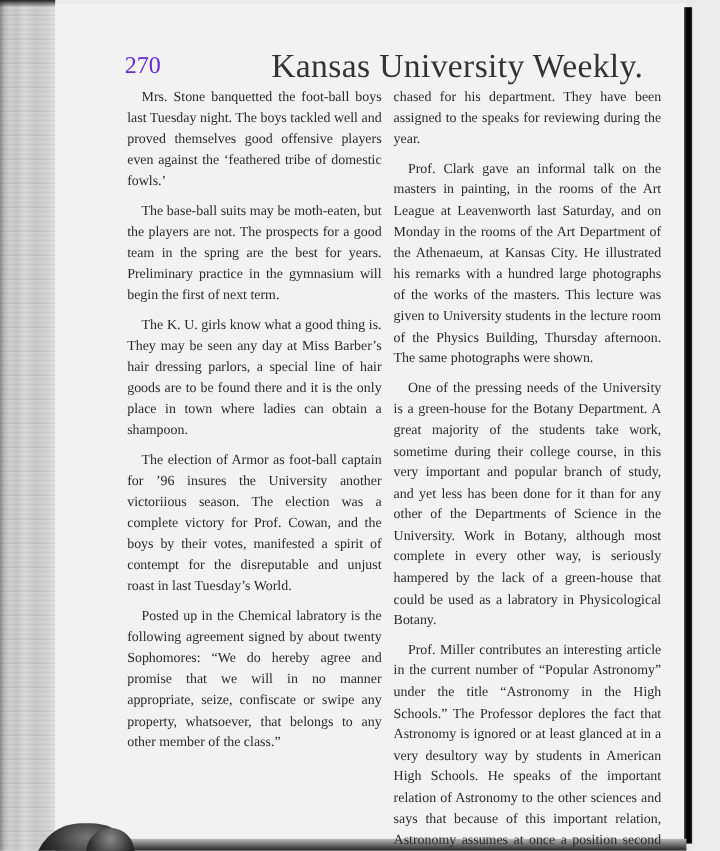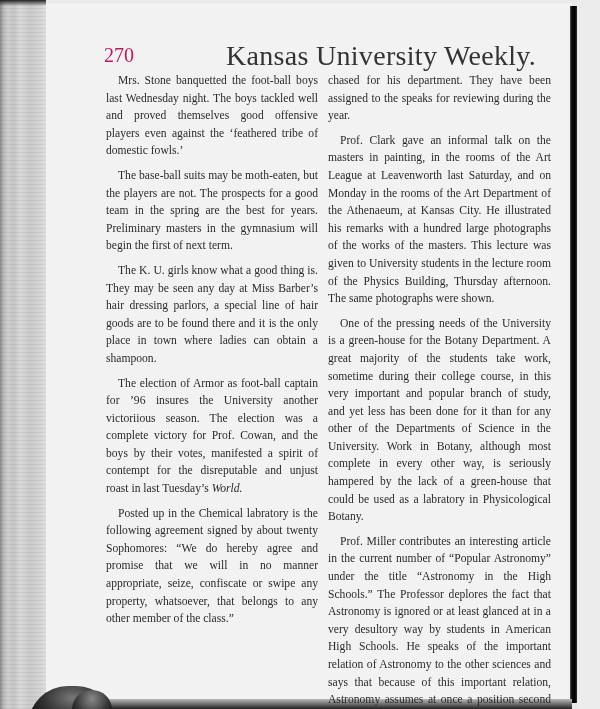--- a/index.html
+++ b/index.html
@@ -44,55 +44,55 @@
   }
   .thumb2 {
     position: absolute; left: 72px; top: 690px; width: 40px; height: 30px;
     border-radius: 24px 24px 0 0;
     background: radial-gradient(ellipse at 50% 30%, #888 0%, #3a3a3a 55%, #111 90%);
   }
   .header {
     position: absolute; left: 104px; top: 40px; width: 460px; height: 28px;
   }
   .page-number {
-    position: absolute; left: 0; top: 4px; font-size: 20px; color: #be185d;
+    position: absolute; left: 0; top: 4px; font-size: 20px; color: #6d28d9;
   }
   .running-title {
     position: absolute; left: 122px; top: 0; font-size: 28px; color: #333; letter-spacing: 0.3px;
   }
   .column {
     position: absolute; top: 72px; font-size: 11.6px; line-height: 17.6px;
     text-align: justify; hyphens: manual;
   }
   .col-left { left: 106px; width: 212px; }
   .col-right { left: 328px; width: 223px; }
   .para { margin: 0 0 7px 0; text-indent: 12px; }
   .para.cont { text-indent: 0; }
-  .italic { font-style: italic; }
+  .italic { }
 </style>
 </head>
 <body>
 
 <div class="page-stack"></div>
 <div class="top-shadow"></div>
 <div class="page"></div>
 <div class="right-edge"></div>
 <div class="right-strip"></div>
 <div class="bottom-edge"></div>
 <div class="thumb"></div>
 <div class="thumb2"></div>
 
 <div class="header">
   <span class="page-number">270</span>
   <span class="running-title">Kansas University Weekly.</span>
 </div>
 
 <div class="column col-left">
-  <p class="para">Mrs. Stone banquetted the foot-ball boys last Wednesday night. The boys tackled well and proved themselves good offensive players even against the ‘feathered tribe of domestic fowls.’</p>
-  <p class="para">The base-ball suits may be moth-eaten, but the players are not. The prospects for a good team in the spring are the best for years. Preliminary masters in the gymnasium will begin the first of next term.</p>
+  <p class="para">Mrs. Stone banquetted the foot-ball boys last Tuesday night. The boys tackled well and proved themselves good offensive players even against the ‘feathered tribe of domestic fowls.’</p>
+  <p class="para">The base-ball suits may be moth-eaten, but the players are not. The prospects for a good team in the spring are the best for years. Preliminary practice in the gymnasium will begin the first of next term.</p>
   <p class="para">The K. U. girls know what a good thing is. They may be seen any day at Miss Barber’s hair dressing parlors, a special line of hair goods are to be found there and it is the only place in town where ladies can obtain a shampoon.</p>
   <p class="para"><span>The election of Armor as foot-ball captain for ’96 insures the University another victoriious season. The election was a complete victory for Prof. Cowan, and the boys by their votes, manifested a spirit of contempt for the disreputable and unjust roast in last Tuesday’s</span> <span class="italic">World.</span></p>
   <p class="para">Posted up in the Chemical labratory is the following agreement signed by about twenty Sophomores: “We do hereby agree and promise that we will in no manner appropriate, seize, confiscate or swipe any property, whatsoever, that belongs to any other member of the class.”</p>
 
 </div>
 
 <div class="column col-right">
   <p class="para cont">chased for his department. They have been assigned to the speaks for reviewing during the year.</p>
   <p class="para">Prof. Clark gave an informal talk on the masters in painting, in the rooms of the Art League at Leavenworth last Saturday, and on Monday in the rooms of the Art Department of the Athenaeum, at Kansas City. He illustrated his remarks with a hundred large photographs of the works of the masters. This lecture was given to University students in the lecture room of the Physics Building, Thursday afternoon. The same photographs were shown.</p>
   <p class="para">One of the pressing needs of the University is a green-house for the Botany Department. A great majority of the students take work, sometime during their college course, in this very important and popular branch of study, and yet less has been done for it than for any other of the Departments of Science in the University. Work in Botany, although most complete in every other way, is seriously hampered by the lack of a green-house that could be used as a labratory in Physicological Botany.</p>

